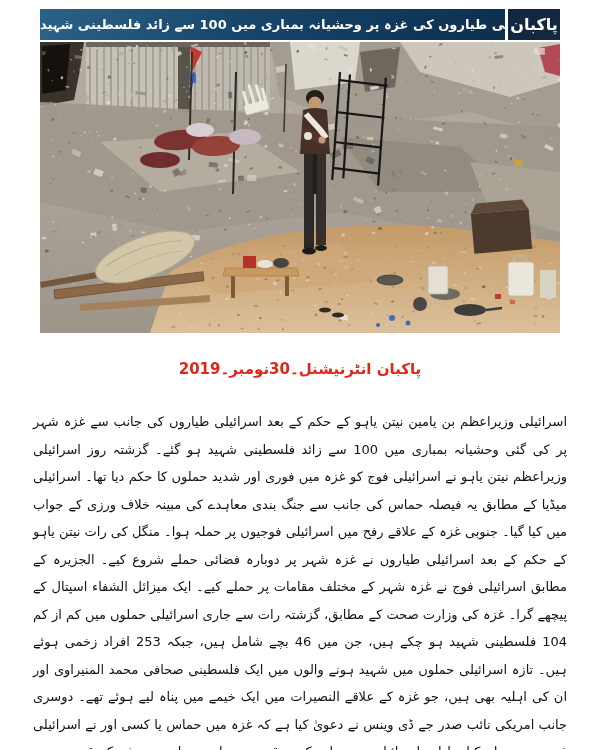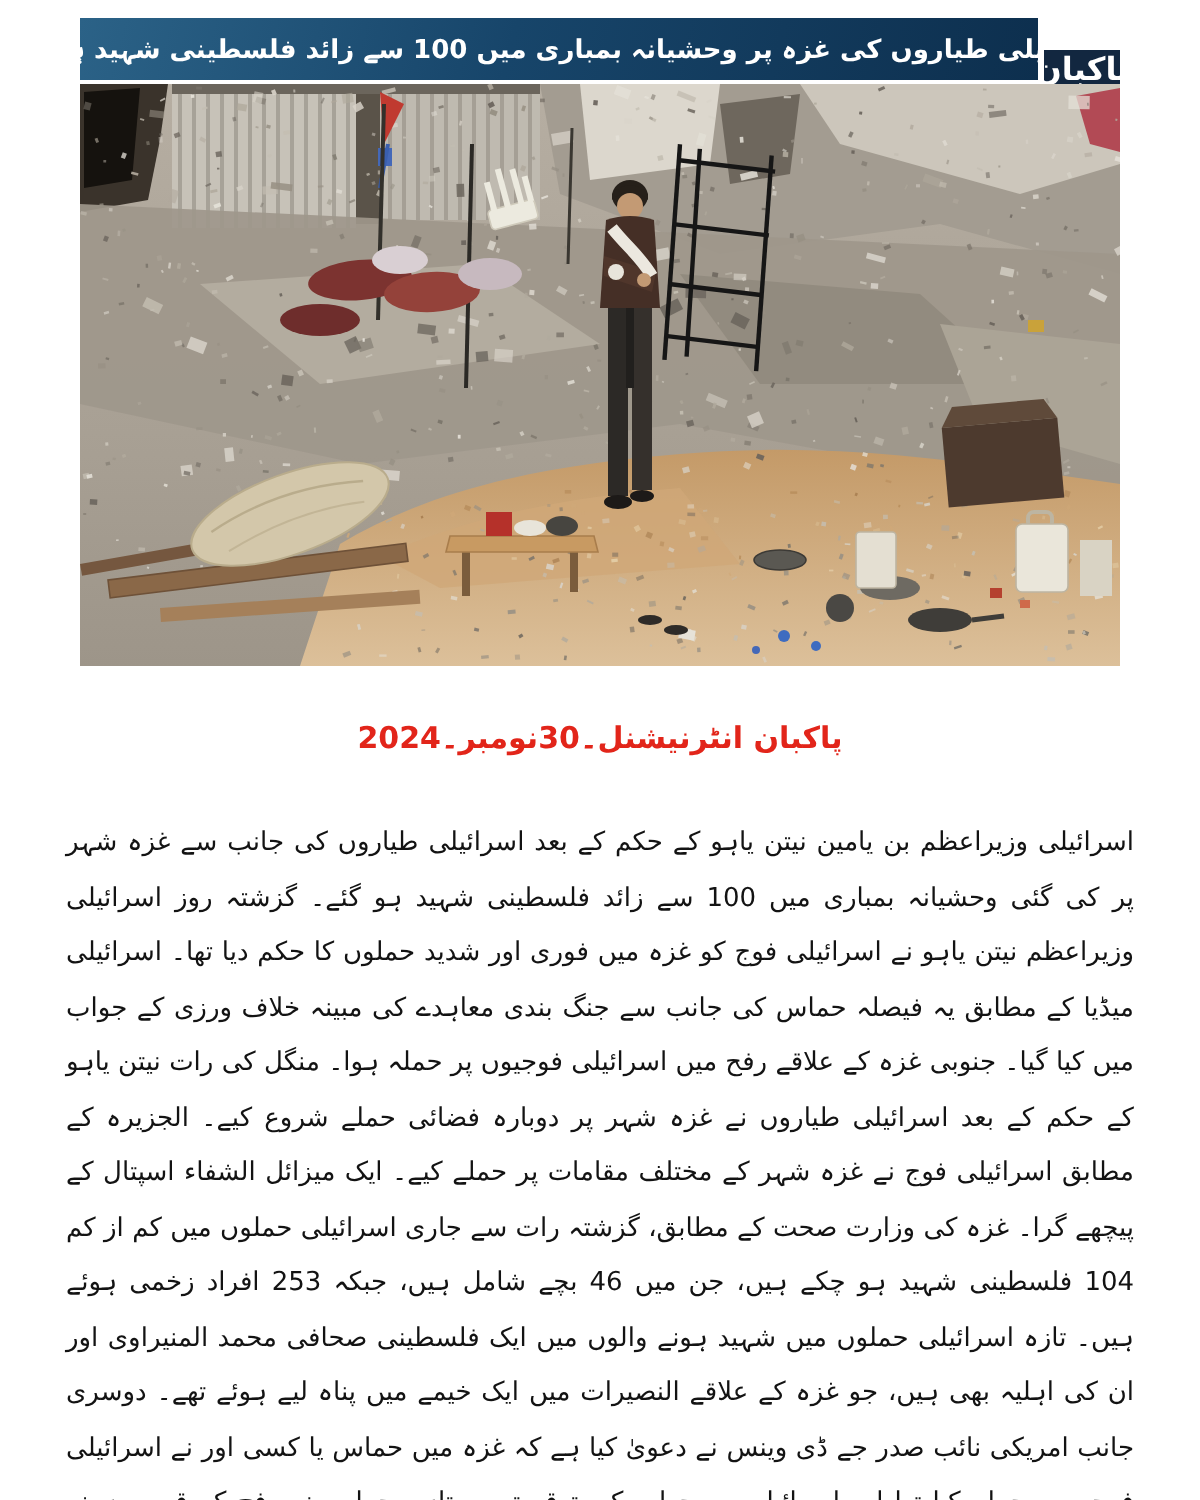--- a/index.html
+++ b/index.html
@@ -6,24 +6,24 @@
   .page{
     position:relative; width:600px; height:750px; background:#ffffff;
     font-family:"DejaVu Sans", sans-serif; overflow:hidden;
   }
   
   .header{
     position:absolute; left:40px; top:9px; width:520px; height:31px;
     display:flex; direction:rtl; column-gap:3px;
   }
   .brand{
-    width:38px; height:100%;
+    width:52px; height:100%;
     background:var(--brand-bg,#122740);
-    display:flex; align-items:flex-start; justify-content:center;
-    color:#ffffff; font-weight:bold; font-size:16px;margin-top:16px;
+    display:flex; align-items:center; justify-content:center;
+    color:#ffffff; font-weight:bold; font-size:16px;
   }
   .bar{
     flex:1; height:100%;
     background:linear-gradient(105deg, var(--header-gradient-left,#2b6287) 0%, #17456a 45%, var(--header-gradient-right,#0d2f4e) 100%);
     display:flex; align-items:center; justify-content:center;
     color:#ffffff; font-size:13px; font-weight:bold;
     white-space:nowrap; overflow:hidden; padding:0 6px;
   }
   
   .photo{
@@ -814,17 +814,17 @@
         <circle cx="368" cy="281" r="2.5" fill="#3e6cc0"></circle>
         <circle cx="338" cy="283" r="2" fill="#4468b8"></circle>
         <rect x="300" y="272" width="8" height="5" fill="#e6e2d8" transform="rotate(10 300 272)"></rect>
         <ellipse cx="285" cy="268" rx="6" ry="2.5" fill="#2e2b28"></ellipse>
         <ellipse cx="298" cy="273" rx="6" ry="2.5" fill="#2e2b28"></ellipse>
         <rect x="474" y="118" width="8" height="6" fill="#c9a23a"></rect>
       </g>
     </svg>
   </div>
 
-  <div class="dateline">پاکبان انٹرنیشنل۔30نومبر۔2024</div>
+  <div class="dateline">پاکبان انٹرنیشنل۔30نومبر۔2019</div>
 
   <div class="article">اسرائیلی وزیراعظم بن یامین نیتن یاہو کے حکم کے بعد اسرائیلی طیاروں کی جانب سے غزہ شہر پر کی گئی وحشیانہ بمباری میں 100 سے زائد فلسطینی شہید ہو گئے۔ گزشتہ روز اسرائیلی وزیراعظم نیتن یاہو نے اسرائیلی فوج کو غزہ میں فوری اور شدید حملوں کا حکم دیا تھا۔ اسرائیلی میڈیا کے مطابق یہ فیصلہ حماس کی جانب سے جنگ بندی معاہدے کی مبینہ خلاف ورزی کے جواب میں کیا گیا۔ جنوبی غزہ کے علاقے رفح میں اسرائیلی فوجیوں پر حملہ ہوا۔ منگل کی رات نیتن یاہو کے حکم کے بعد اسرائیلی طیاروں نے غزہ شہر پر دوبارہ فضائی حملے شروع کیے۔ الجزیرہ کے مطابق اسرائیلی فوج نے غزہ شہر کے مختلف مقامات پر حملے کیے۔ ایک میزائل الشفاء اسپتال کے پیچھے گرا۔ غزہ کی وزارت صحت کے مطابق، گزشتہ رات سے جاری اسرائیلی حملوں میں کم از کم 104 فلسطینی شہید ہو چکے ہیں، جن میں 46 بچے شامل ہیں، جبکہ 253 افراد زخمی ہوئے ہیں۔ تازہ اسرائیلی حملوں میں شہید ہونے والوں میں ایک فلسطینی صحافی محمد المنیراوی اور ان کی اہلیہ بھی ہیں، جو غزہ کے علاقے النصیرات میں ایک خیمے میں پناہ لیے ہوئے تھے۔ دوسری جانب امریکی نائب صدر جے ڈی وینس نے دعویٰ کیا ہے کہ غزہ میں حماس یا کسی اور نے اسرائیلی فوجی پر حملہ کیا تھا اور اسرائیل سے جواب کی توقع تھی۔ تاہم حماس نے رفح کے قریب ہونے والے فائرنگ کے واقعے میں ملوث ہونے کی تردید کی ہے۔</div>
 
 </div>
 
 </body></html>

